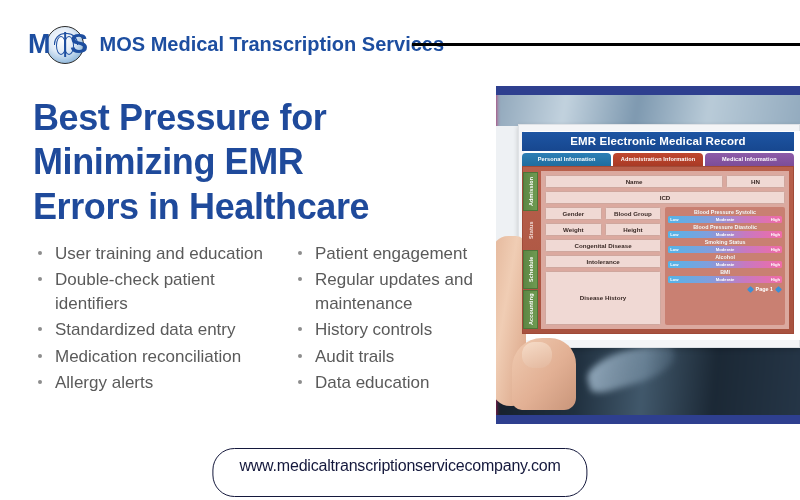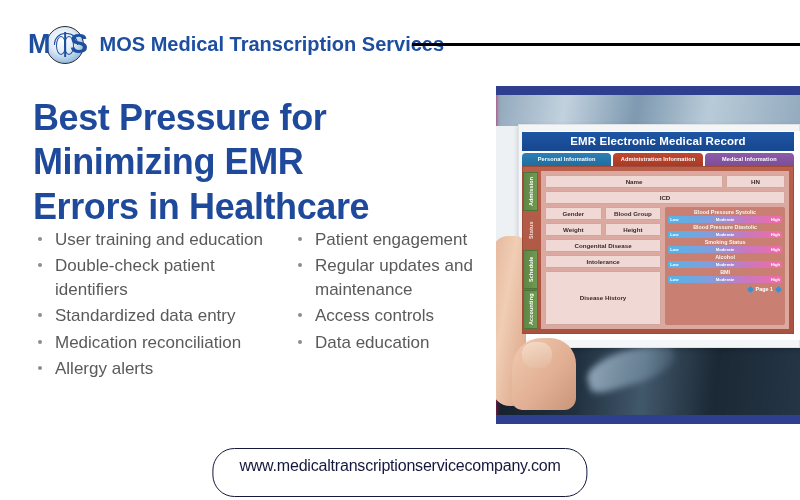--- a/index.html
+++ b/index.html
@@ -99,24 +99,25 @@
     font-size: 36px;
     font-weight: bold;
     line-height: 1.23;
     color: #1f4a9b;
     letter-spacing: -0.4px;
   }
   .title .tline { display: block; }
 
   .lists {
     position: absolute;
-    left: 33px; top: 228px;
+    left: 33px; top: 242px;
     width: 455px;
     display: flex;
     gap: 2px;
+    align-items: flex-end;
   }
   .col-left { width: 258px; }
   .col-right { width: 180px; }
   ul.blist {
     list-style: none;
     margin: 0;
     padding: 0;
   }
   ul.blist li {
     position: relative;
@@ -432,21 +433,22 @@
       <li>Double-check patient identifiers</li>
       <li>Standardized data entry</li>
       <li>Medication reconciliation</li>
       <li>Allergy alerts</li>
     </ul>
   </div>
   <div class="col-right">
     <ul class="blist">
       <li>Patient engagement</li>
       <li>Regular updates and maintenance</li>
-      <li>Access controls</li>
+      <li>History controls</li>
+      <li>Audit trails</li>
       <li>Data education</li>
     </ul>
   </div>
 </div>
 
 <div class="url-pill">www.medicaltranscriptionservicecompany.com</div>
 
 <div class="photo">
   <div class="bg-upper"></div>
   <div class="bg-mid"></div>

